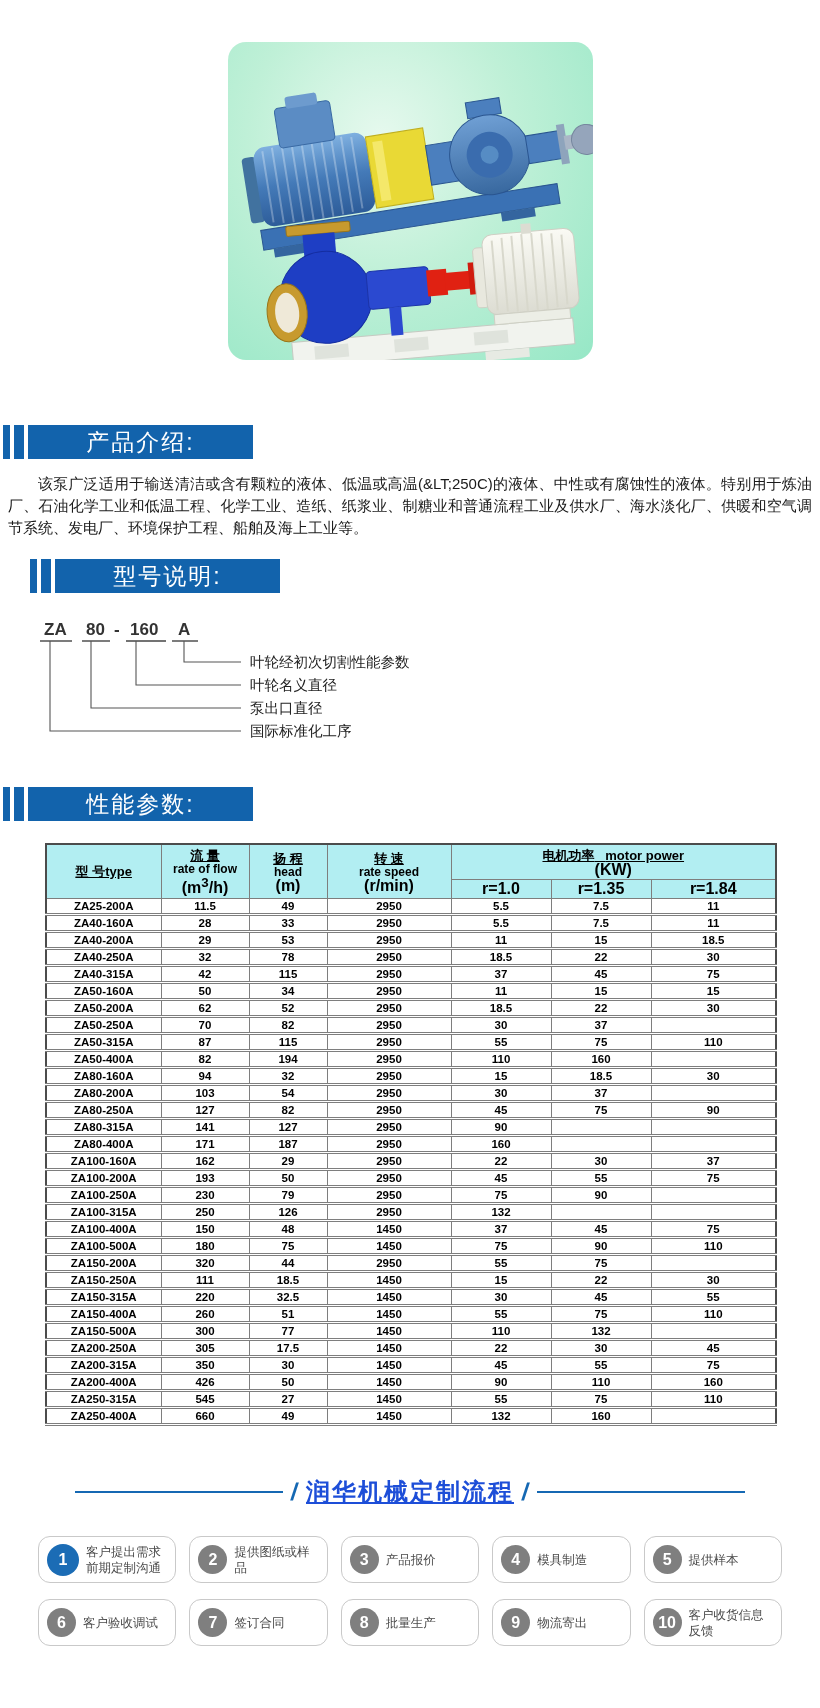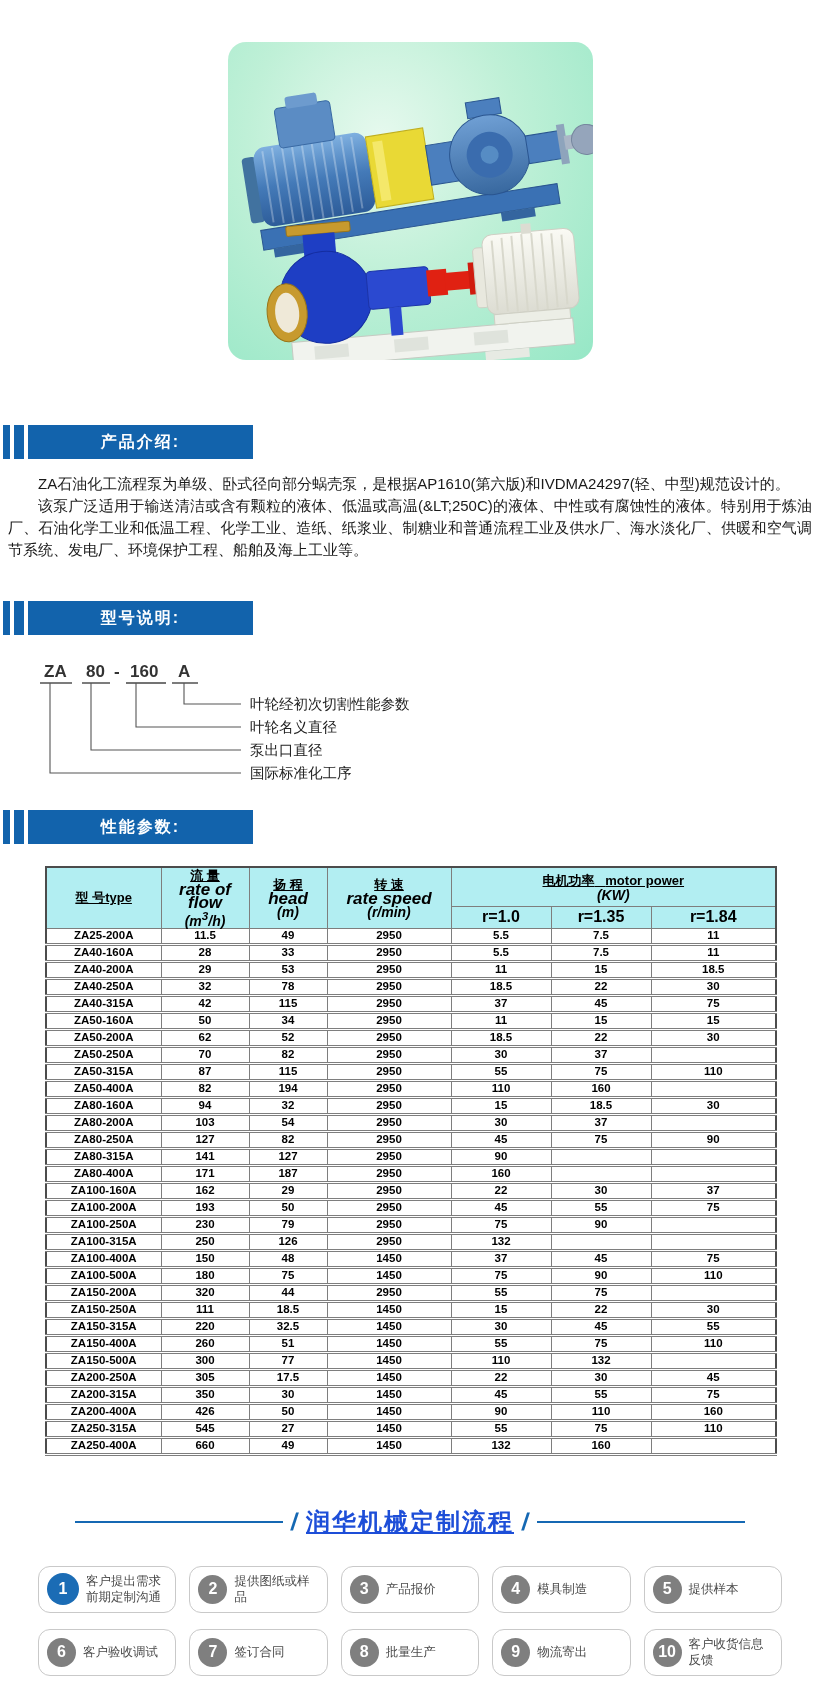--- a/index.html
+++ b/index.html
@@ -9,47 +9,47 @@
   
   .hero{padding-top:42px;display:flex;justify-content:center;}
   .hero-panel{width:365px;height:318px;border-radius:18px;overflow:hidden;
     background:radial-gradient(ellipse at 42% 30%, #e6f9ee 0%, #bff0d7 45%, #96e7c6 100%);}
 
   
   .sec-header{display:flex;align-items:stretch;height:34px;}
   .sec-bar1{width:7px;background:#1263ac;margin-left:3px;}
   .sec-bar2{width:10px;background:#1263ac;margin-left:4px;}
   .sec-box{width:225px;margin-left:4px;background:#1263ac;color:#fff;
-    font-size:16px;font-weight:bold;letter-spacing:2px;
+    font-size:23px;font-weight:normal;letter-spacing:2px;
     display:flex;align-items:center;justify-content:center;}
 
   
   .intro-text{margin:14px 8px 0 8px;font-size:15px;line-height:22px;color:#1a1a1a;text-align:justify;}
   .intro-text p{margin:0;text-indent:2em;}
   .sec-intro{margin-top:65px;}
-  .sec-model{margin-top:40px;}
-  .sec-params{margin-top:21px;}
+  .sec-model{margin-top:20px;padding-left:27px;}
+  .sec-params{margin-top:40px;}
 
   
   .model-diagram{margin:24px 0 0 36px;}
   .model-diagram svg text{font-family:"Liberation Sans","DejaVu Sans",sans-serif;}
   .code-txt{font-size:17px;font-weight:bold;fill:#333;}
   .label-txt{font-size:14.5px;fill:#222;}
   .dline{stroke:#444;stroke-width:1.4;fill:none;}
   .cline{stroke:#555;stroke-width:1.1;fill:none;}
 
   
   .perf-wrap{margin:22px auto 0 auto;width:730px;}
   table.perf{border-collapse:collapse;table-layout:fixed;width:730px;border:2px solid #4c4c4c;}
   table.perf th,table.perf td{border:1px solid #7e7e7e;text-align:center;padding:0;}
   table.perf thead{background:#b2eef2;}
   table.perf thead th{font-weight:bold;color:#000;vertical-align:middle;}
   .h-zh{font-size:13px;line-height:15px;font-weight:bold;text-decoration:underline;}
-  .h-en{font-size:17px;line-height:13px;font-weight:bold;font-style:italic;}
-  .h-unit{font-size:14px;line-height:14px;font-weight:bold;font-style:italic;}
+  .h-en{font-size:12px;line-height:13px;font-weight:bold;}
+  .h-unit{font-size:16px;line-height:14px;font-weight:bold;}
   .h-sub{font-size:16px;height:17px;}
   table.perf tbody td{height:14px;line-height:13px;font-size:11.5px;font-weight:bold;color:#000;
     border-bottom:3px double #7e7e7e;}
 
   
   .proc-title-row{margin-top:50px;display:flex;align-items:center;padding:0 75px;}
   .proc-line{flex:1;height:2px;background:#1568b3;}
   .proc-slash{color:#1568b3;font-size:24px;font-weight:bold;margin:0 8px;transform:skewX(-8deg);}
   .proc-title{color:#1d4ed8;font-size:24px;font-weight:bold;letter-spacing:2px;white-space:nowrap;text-decoration:underline;}
   .steps{margin:28px 38px 0 38px;display:grid;grid-template-columns:repeat(5,1fr);gap:16px 13px;}
@@ -132,21 +132,20 @@
       </svg>
     </div>
   </div>
 
   <div class="sec-header sec-intro">
     <div class="sec-bar1"></div>
     <div class="sec-bar2"></div>
     <div class="sec-box">产品介绍:</div>
   </div>
   <div class="intro-text">
-    <p>ZA石油化工流程泵为单级、卧式径向部分蜗壳泵，是根据AP1610(第六版)和IVDMA24297(轻、中型)规范设计的。</p>
     <p>该泵广泛适用于输送清洁或含有颗粒的液体、低温或高温(&amp;LT;250C)的液体、中性或有腐蚀性的液体。特别用于炼油厂、石油化学工业和低温工程、化学工业、造纸、纸浆业、制糖业和普通流程工业及供水厂、海水淡化厂、供暖和空气调节系统、发电厂、环境保护工程、船舶及海上工业等。</p>
   </div>
 
   <div class="sec-header sec-model">
     <div class="sec-bar1"></div>
     <div class="sec-bar2"></div>
     <div class="sec-box">型号说明:</div>
   </div>
   <div class="model-diagram">
     <svg width="460" height="126" viewBox="0 0 460 126">

